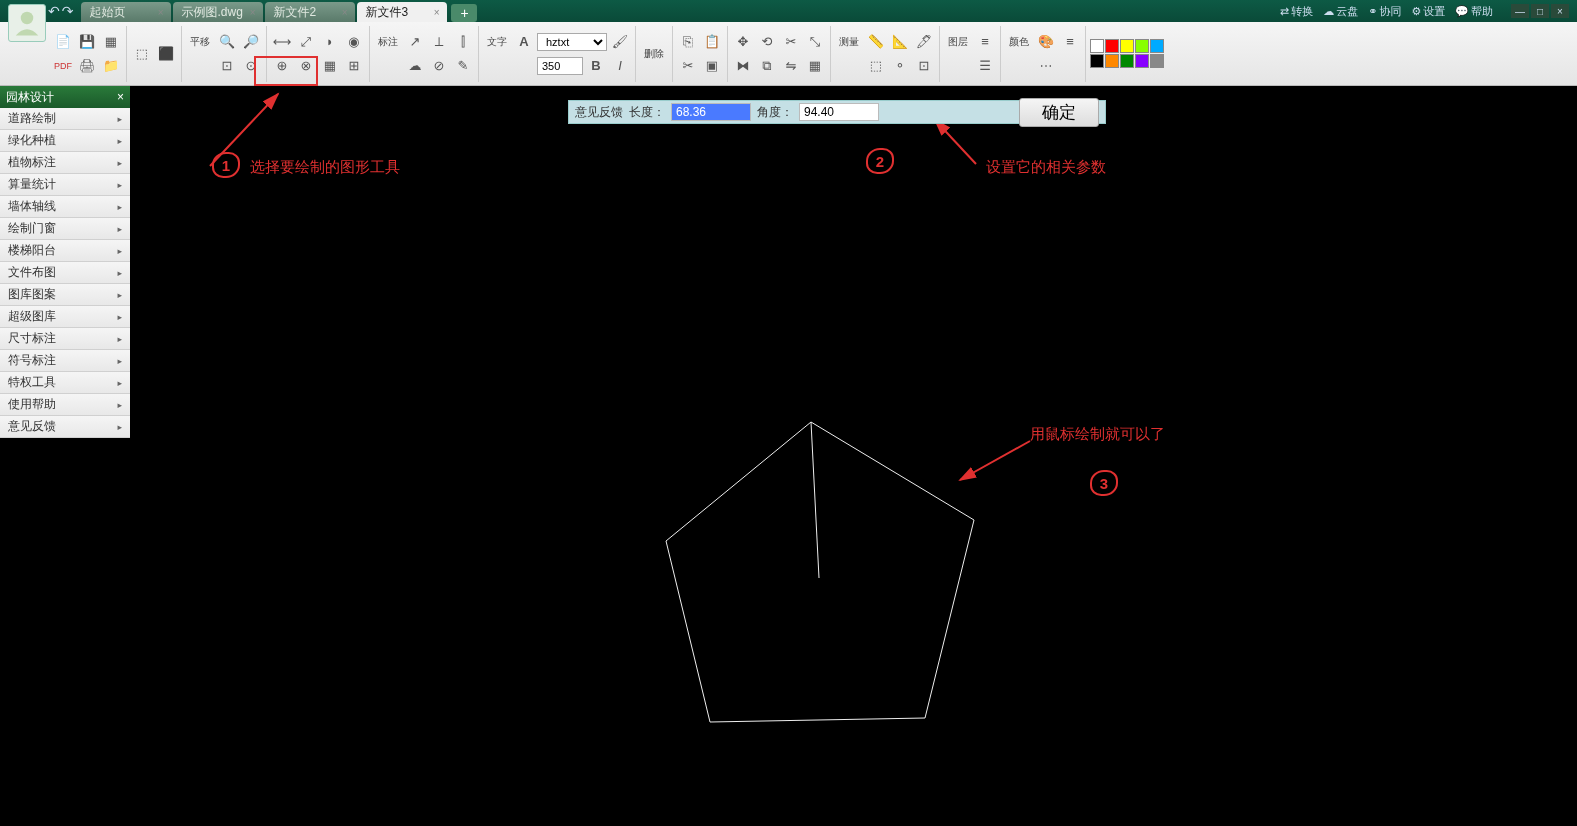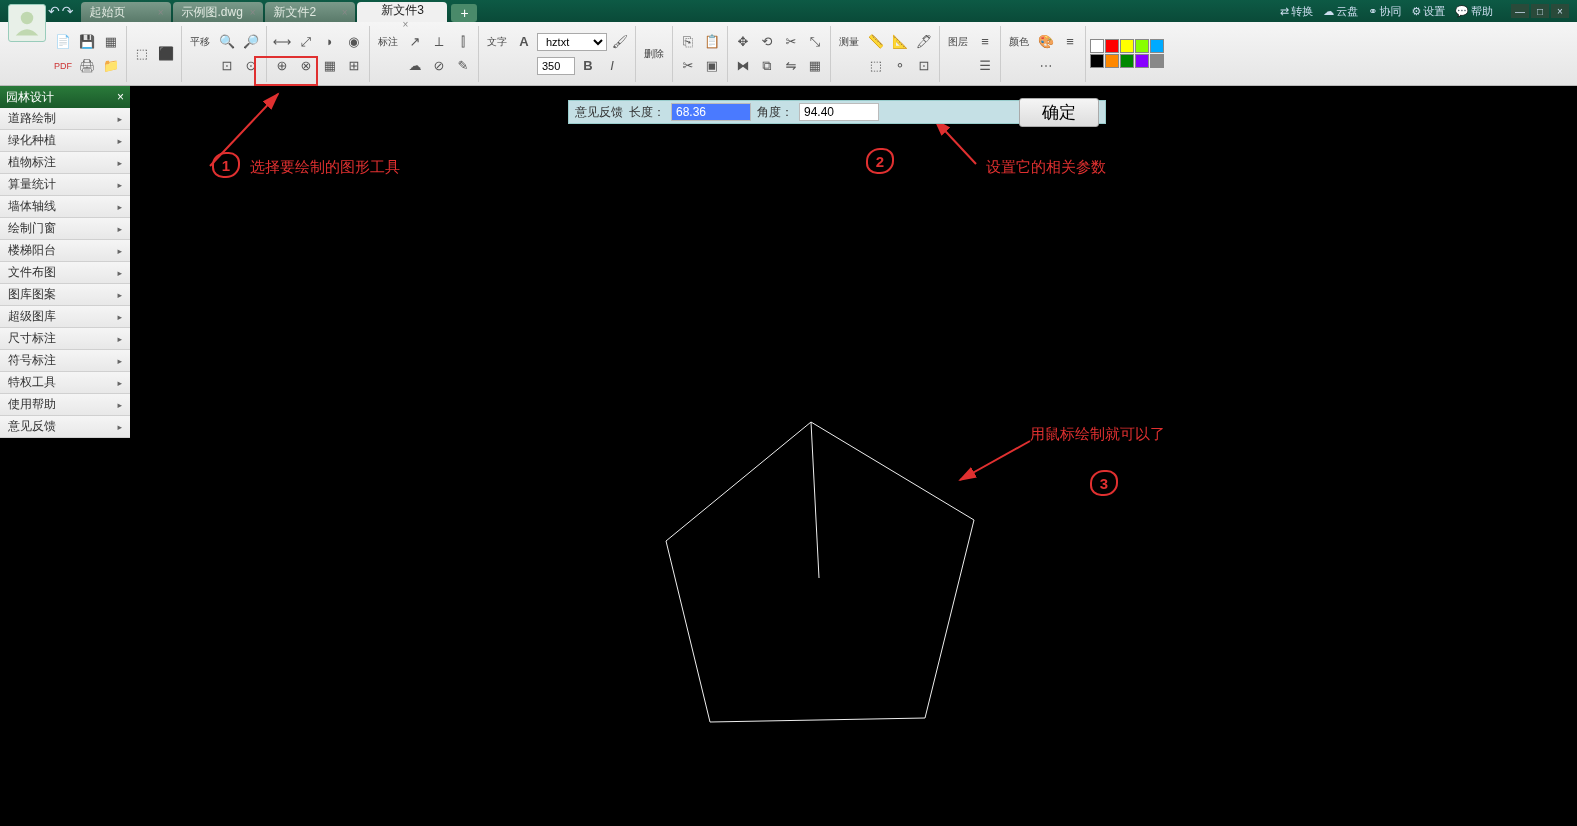--- a/index.html
+++ b/index.html
@@ -6,21 +6,21 @@
   body { width:1577px; height:826px; background:#000; overflow:hidden; }
   
   .titlebar { height:22px; background:linear-gradient(#0d5a45,#0a4a38); display:flex; align-items:center; color:#cde; }
   .avatar { width:38px; height:38px; background:#e8f0e8; border:1px solid #9cb; border-radius:3px; margin:2px 4px; position:relative; z-index:5; display:flex; align-items:center; justify-content:center; }
   .avatar svg { width:30px; height:30px; }
   .nav-arrows { display:flex; gap:2px; margin-left:6px; }
   .nav-arrows span { color:#cde; cursor:pointer; font-size:14px; }
   .tabs { display:flex; margin-left:8px; height:22px; align-items:flex-end; flex:1; }
   .tab { height:20px; min-width:90px; padding:0 8px; display:flex; align-items:center; justify-content:space-between; border-radius:4px 4px 0 0; margin-right:2px; color:#333; font-size:11px; cursor:pointer; }
   .tab.inactive { background:linear-gradient(#7a9a8a,#5a7a6a); color:#e0e8e0; }
-  .tab.active { background:#f0f0f0; color:#222;flex-direction:column; }
+  .tab.active { background:#f0f0f0; color:#222; }
   .tab .x { font-size:10px; color:#888; margin-left:6px; }
   .tab-add { width:26px; height:18px; background:#4a8a6a; border-radius:3px; display:flex; align-items:center; justify-content:center; color:#fff; font-size:14px; cursor:pointer; margin-left:2px; }
   .title-right { display:flex; gap:10px; padding-right:8px; color:#cde; align-items:center; }
   .title-right span { cursor:pointer; font-size:11px; display:flex; align-items:center; gap:2px; }
   .win-btns { display:flex; gap:2px; margin-left:8px; }
   .win-btns div { width:18px; height:14px; background:#2a4a3a; display:flex; align-items:center; justify-content:center; color:#cde; font-size:10px; cursor:pointer; }
   
   .toolbar { height:64px; background:linear-gradient(#f5f5f5,#e5e5e5); border-bottom:1px solid #bbb; display:flex; align-items:center; padding-left:48px; }
   .tgroup { display:flex; flex-direction:column; gap:2px; padding:2px 4px; border-right:1px solid #ccc; height:56px; justify-content:center; }
   .trow { display:flex; gap:2px; align-items:center; }
@@ -158,21 +158,21 @@
   <div class="tgroup">
     <div class="trow">
       <span class="tlabel">文字</span>
       <div class="tbtn" style="font-weight:bold">A</div>
       <select class="font-sel" style="width:70px"><option>hztxt</option></select>
       <div class="tbtn">🖌</div>
     </div>
     <div class="trow">
       <span style="width:28px"></span>
       <span style="width:22px"></span>
-      <input class="font-sel" style="width: 38px;" value="350">
+      <input class="font-sel" style="width: 46px;" value="350">
       <div class="tbtn" style="font-weight:bold">B</div>
       <div class="tbtn" style="font-style:italic">I</div>
     </div>
   </div>
   <div class="tgroup">
     <div class="trow">
         <span class="tlabel">删除</span>
       </div>
   </div>
   <div class="tgroup">

